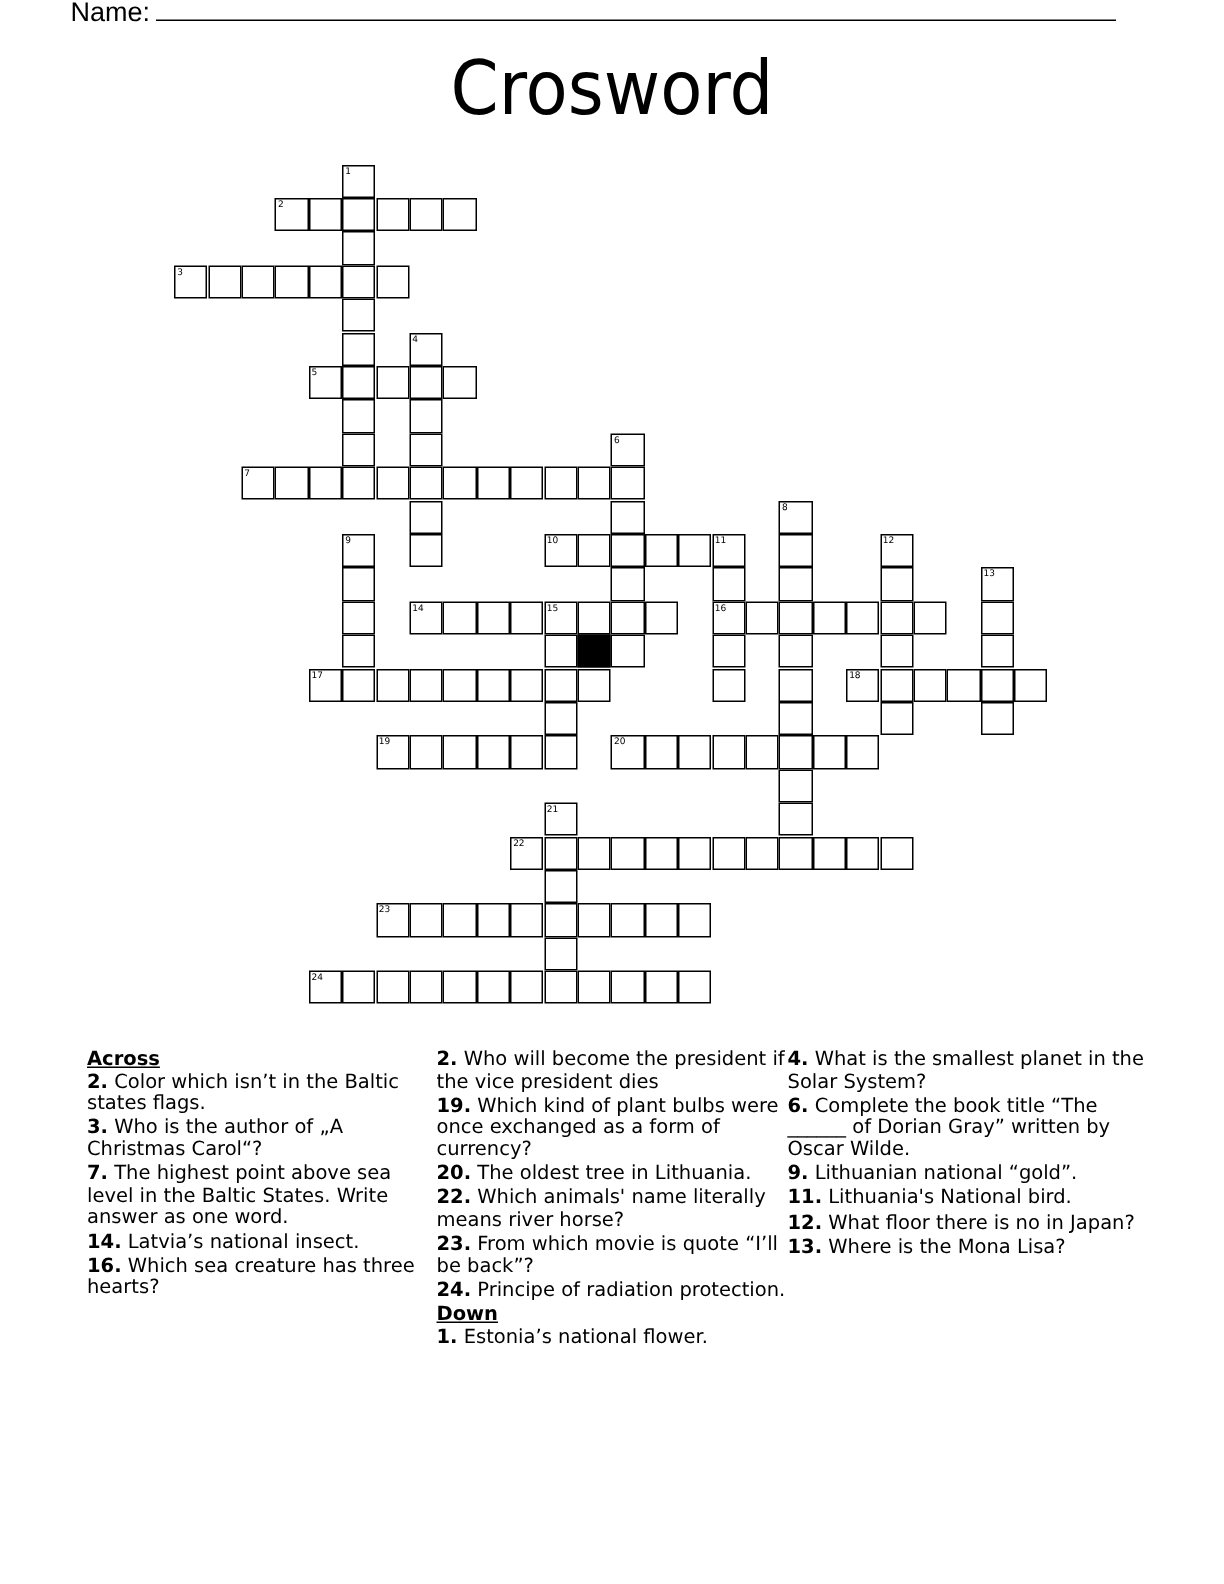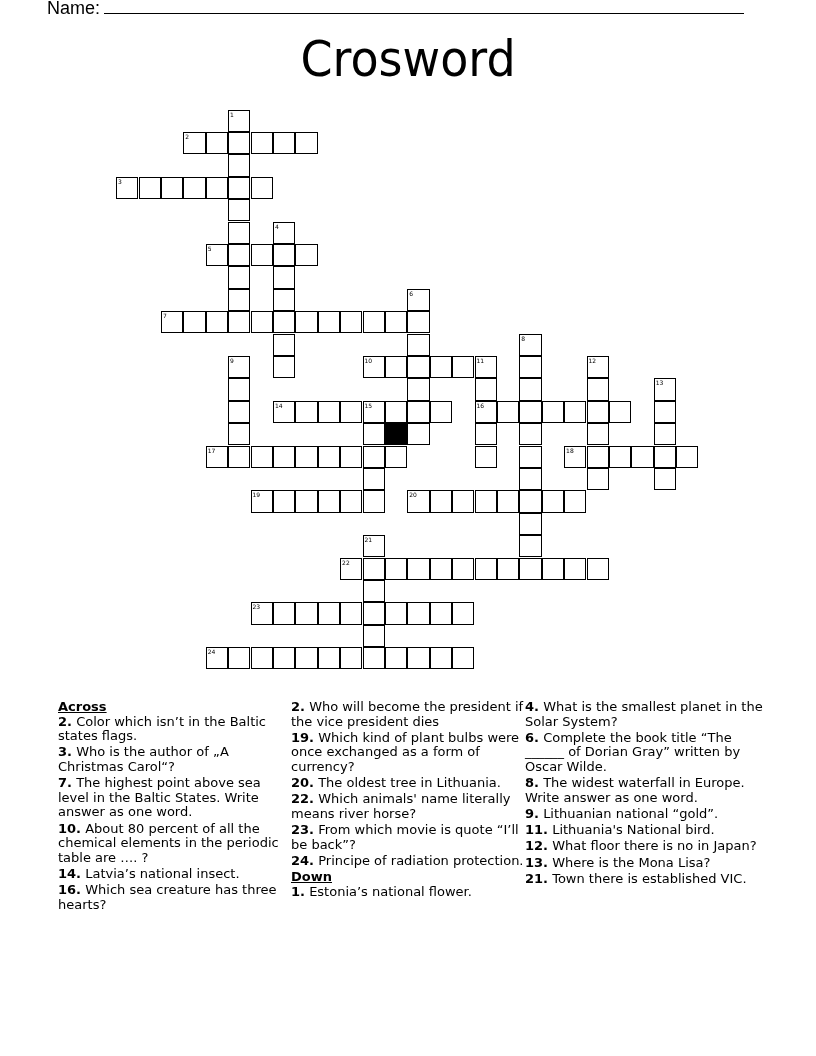--- a/index.html
+++ b/index.html
@@ -235,38 +235,35 @@
     <div class="cell" style="left: 430.2px; top: 647.6px;"></div>
     <div class="cell" style="left: 452.6px; top: 647.6px;"></div>
     <div class="cell black" style="left: 385.4px; top: 423.6px;"></div>
   </div>
 
 <div class="clues col1">
   <div class="heading">Across</div>
   <div class="clue"><b>2.</b> <span>Color which isn’t in the Baltic states flags.</span></div>
   <div class="clue"><b>3.</b> <span>Who is the author of „A Christmas Carol“?</span></div>
   <div class="clue"><b>7.</b> <span>The highest point above sea level in the Baltic States. Write answer as one word.</span></div>
-  <div class="clue"><b>10.</b> <span>About 80 percent of all the chemical elements in the periodic table are …. ?</span></div>
   <div class="clue"><b>14.</b> <span>Latvia’s national insect.</span></div>
   <div class="clue"><b>16.</b> <span>Which sea creature has three hearts?</span></div>
 </div>
 
 <div class="clues col2">
   <div class="clue"><b>2.</b> <span>Who will become the president if the vice president dies</span></div>
   <div class="clue"><b>19.</b> <span>Which kind of plant bulbs were once exchanged as a form of currency?</span></div>
   <div class="clue"><b>20.</b> <span>The oldest tree in Lithuania.</span></div>
   <div class="clue"><b>22.</b> <span>Which animals' name literally means river horse?</span></div>
   <div class="clue"><b>23.</b> <span>From which movie is quote “I’ll be back”?</span></div>
   <div class="clue"><b>24.</b> <span>Principe of radiation protection.</span></div>
   <div class="heading">Down</div>
   <div class="clue"><b>1.</b> <span>Estonia’s national flower.</span></div>
 </div>
 
 <div class="clues col3">
   <div class="clue"><b>4.</b> <span>What is the smallest planet in the Solar System?</span></div>
   <div class="clue"><b>6.</b> <span>Complete the book title “The ______ of Dorian Gray” written by Oscar Wilde.</span></div>
-  <div class="clue"><b>8.</b> <span>The widest waterfall in Europe. Write answer as one word.</span></div>
   <div class="clue"><b>9.</b> <span>Lithuanian national “gold”.</span></div>
   <div class="clue"><b>11.</b> <span>Lithuania's National bird.</span></div>
   <div class="clue"><b>12.</b> <span>What floor there is no in Japan?</span></div>
   <div class="clue"><b>13.</b> <span>Where is the Mona Lisa?</span></div>
-  <div class="clue"><b>21.</b> <span>Town there is established VIC.</span></div>
 </div>
 
 </body></html>

